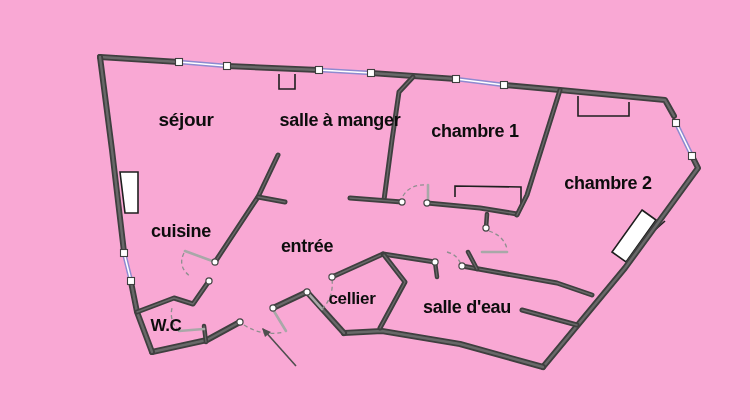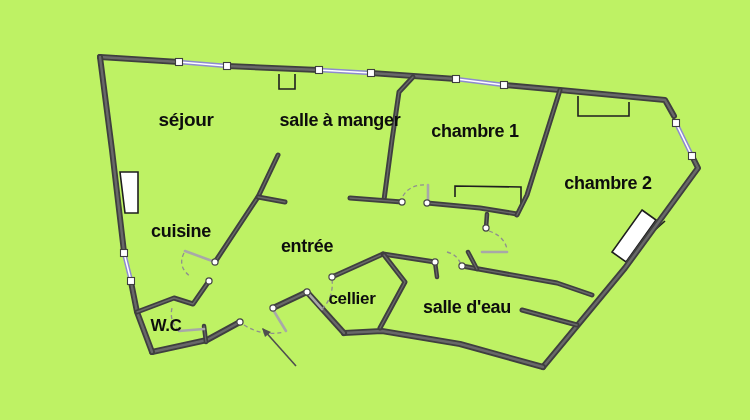--- a/index.html
+++ b/index.html
@@ -1,16 +1,16 @@
 <!DOCTYPE html>
 <html><head>
 <meta charset="utf-8">
 <style>
   html,body{margin:0;padding:0;background:#ffffff;}
-  #stage{position:relative;width:750px;height:420px;background:#bef264;overflow:hidden;
+  #stage{position:relative;width:750px;height:420px;background:#f9a8d4;overflow:hidden;
          font-family:"Liberation Sans","DejaVu Sans",sans-serif;}
   svg{display:block;}
   text.room-label{font-family:"Liberation Sans","DejaVu Sans",sans-serif;
                   font-weight:bold;letter-spacing:-0.3px;}
 </style>
 </head>
 <body>
 
 <div id="stage">
   <svg id="plan-svg" width="750" height="420" viewBox="0 0 750 420" xmlns="http://www.w3.org/2000/svg">

